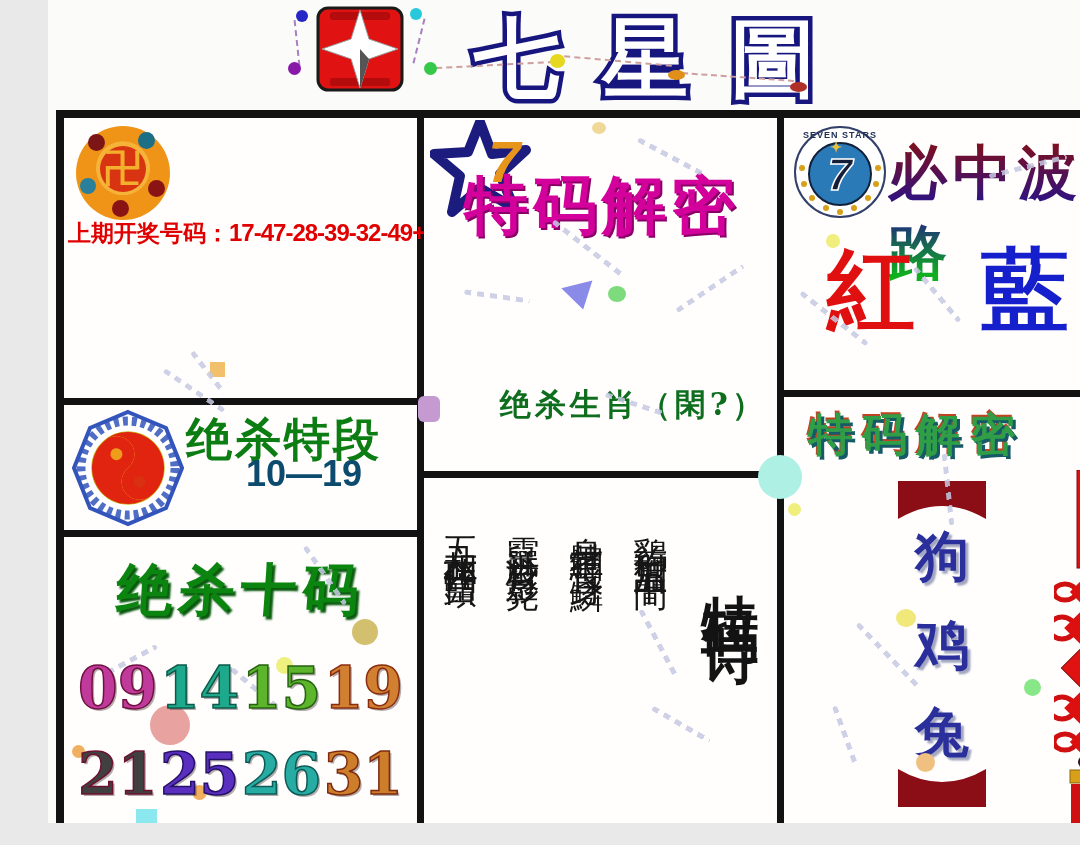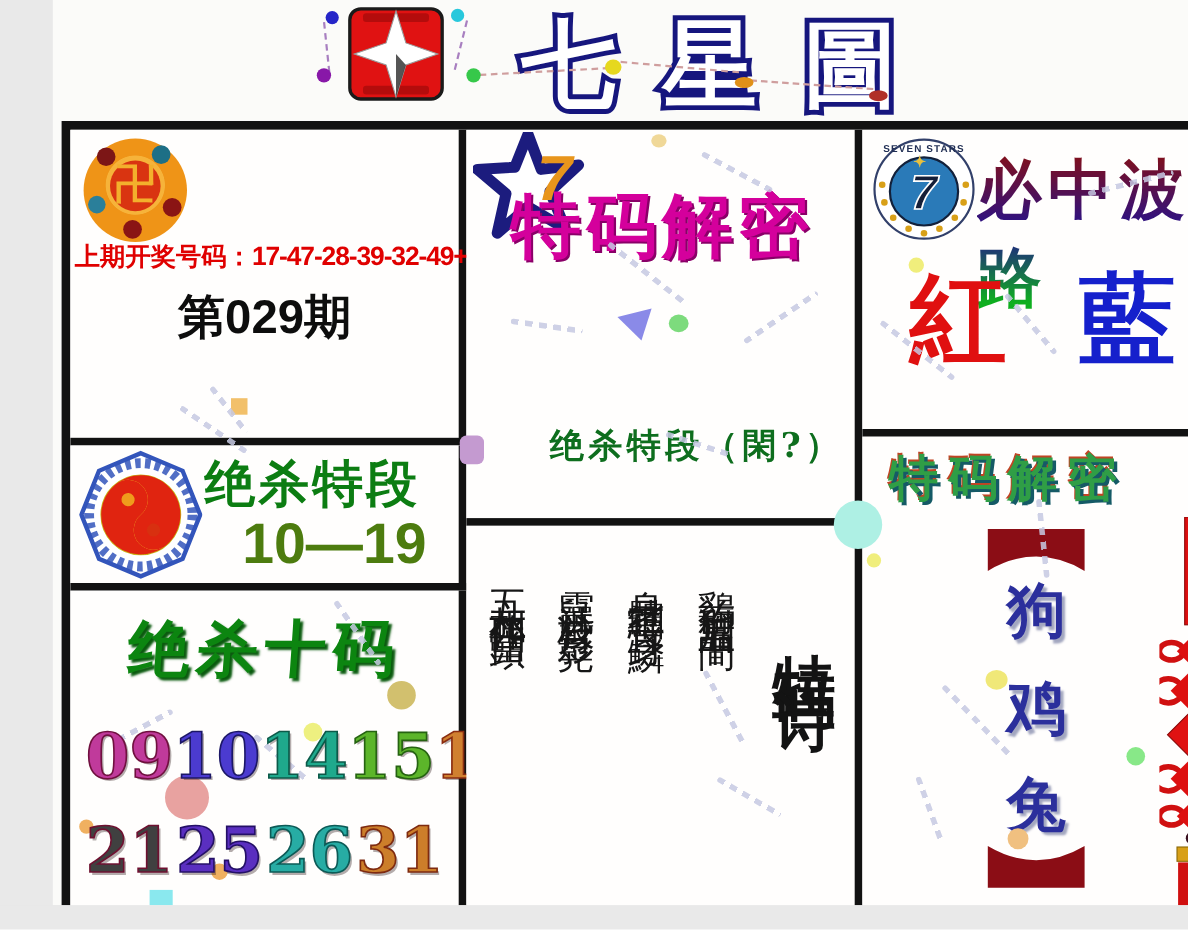--- a/index.html
+++ b/index.html
@@ -82,57 +82,55 @@
       <div class="abs" style="left:24px;top:18px;width:46px;height:46px;text-align:center;font-size:38px;line-height:48px;font-weight:bold;color:#f3b02c;">卍</div>
     </div>
 
     <div class="sq" style="left:146px;top:244px;width:15px;height:15px;background:#f2c06a;"></div>
     <div class="streak" style="left:118px;top:252px;width:52px;transform:rotate(52deg);"></div>
 
     <div class="abs" style="left:4px;top:100px;width:352px;white-space:nowrap;color:#e00000;font-weight:bold;">
       <span style="font-size:23px;">上期开奖号码：</span><span style="font-size:24px;letter-spacing:-1px;">17-47-28-39-32-49+03</span>
     </div>
 
-    <div class="abs" style="left:0;top:142px;width:100%;text-align:center;font-size:43px;font-weight:800;color:#0d0d0d;">第029期</div>
   </div>
 
   <div class="cell b-r b-b" style="left:16px;top:405px;width:360px;height:132px;">
 
     <svg class="abs" style="left:8px;top:4px;" width="112" height="118" viewBox="0 0 112 118">
       <polygon points="56,3 94,19 110,59 94,99 56,115 18,99 2,59 18,19" fill="#ffffff" stroke="#3355bb" stroke-width="4"></polygon>
       <circle cx="56" cy="59" r="47" fill="none" stroke="#3355bb" stroke-width="9" stroke-dasharray="5 4" opacity="0.85"></circle>
       <circle cx="56" cy="59" r="36" fill="#f2ea2a" stroke="#c8b818" stroke-width="1.5"></circle>
       <g transform="rotate(-40 56 59)">
         <path d="M56,23 a36,36 0 1,0 0.01,0 Z M56,23 a18,18 0 0,1 0,36 a18,18 0 0,0 0,36 a36,36 0 0,1 0,-72 Z" fill="#e02410" fill-rule="evenodd"></path>
         <path d="M56,23 a18,18 0 0,1 0,36 a18,18 0 0,0 0,36 a36,36 0 0,1 0,-72 Z" fill="#e02410"></path>
         <circle cx="56" cy="41" r="6" fill="#ef9c1c"></circle>
         <circle cx="56" cy="77" r="6" fill="#d83010"></circle>
       </g>
     </svg>
     <div class="abs green-head" style="left:122px;top:4px;font-size:46px;letter-spacing:3px;">绝杀特段</div>
-    <div class="abs" style="left:130px;top:60px;width:220px;text-align:center;font-size:52px;font-weight:800;color:#4d7c0f;">10—19</div>
+    <div class="abs" style="left:130px;top:48px;width:220px;text-align:center;font-size:36px;font-weight:800;color:#0c4a6e;">10—19</div>
   </div>
 
   <div class="cell b-r" style="left:16px;top:537px;width:360px;height:297px;">
     <div class="abs" style="left:0;top:16px;width:100%;text-align:center;font-size:56px;font-weight:800;color:#0c8510;
                 letter-spacing:6px;transform:skewX(-4deg);text-shadow:3px 3px 2px #0a5a0e;">绝杀十码</div>
 
     <div class="dot" style="left:288px;top:82px;width:26px;height:26px;background:#d2c06e;"></div>
     <div class="dot" style="left:212px;top:120px;width:17px;height:17px;background:#eef080;"></div>
     <div class="dot" style="left:86px;top:168px;width:40px;height:40px;background:#e8a2a0;"></div>
     <div class="dot" style="left:128px;top:248px;width:15px;height:15px;background:#f0b060;"></div>
     <div class="dot" style="left:8px;top:208px;width:13px;height:13px;background:#f0b060;"></div>
     <div class="sq" style="left:72px;top:272px;width:21px;height:21px;background:#8ae8ee;"></div>
     <div class="streak" style="left:226px;top:36px;width:70px;transform:rotate(55deg);"></div>
     <div class="streak" style="left:160px;top:150px;width:64px;transform:rotate(40deg);"></div>
     <div class="streak" style="left:40px;top:120px;width:56px;transform:rotate(-28deg);"></div>
 
     <div class="abs" style="left:0;top:122px;width:100%;display:flex;justify-content:space-between;padding:0 14px;box-sizing:border-box;">
       <span class="num" style="color: rgb(192, 58, 155); -webkit-text-stroke: 1.5px rgb(112, 16, 63); text-shadow: rgba(40, 20, 20, 0.35) 2px 2px 0px; text-align: center;">09</span>
-      <span class="num" style="color: rgb(75, 59, 208); -webkit-text-stroke: 1.5px rgb(28, 23, 102); text-shadow: rgba(40, 20, 20, 0.35) 2px 2px 0px;">10</span>
       <span class="num" style="color: rgb(31, 169, 140); -webkit-text-stroke: 1.5px rgb(12, 90, 73); text-shadow: rgba(40, 20, 20, 0.35) 2px 2px 0px;">14</span>
       <span class="num" style="color: rgb(92, 181, 42); -webkit-text-stroke: 1.5px rgb(38, 99, 18); text-shadow: rgba(40, 20, 20, 0.35) 2px 2px 0px; text-align: right;">15</span>
       <span class="num" style="color: rgb(208, 128, 48); -webkit-text-stroke: 1.5px rgb(138, 44, 16); text-shadow: rgba(40, 20, 20, 0.35) 2px 2px 0px;">19</span>
     </div>
     <div class="abs" style="left:0;top:208px;width:100%;display:flex;justify-content:space-between;padding:0 14px;box-sizing:border-box;">
       <span class="num" style="color: #404040; -webkit-text-stroke: 1.5px rgb(110, 16, 48); text-shadow: rgba(40, 20, 20, 0.35) 2px 2px 0px;">21</span>
       <span class="num" style="color: rgb(90, 47, 192); -webkit-text-stroke: 1.5px rgb(36, 16, 102); text-shadow: rgba(40, 20, 20, 0.35) 2px 2px 0px;">25</span>
       <span class="num" style="color: rgb(39, 172, 164); -webkit-text-stroke: 1.5px rgb(13, 90, 86); text-shadow: rgba(40, 20, 20, 0.35) 2px 2px 0px;">26</span>
       <span class="num" style="color: rgb(204, 126, 42); -webkit-text-stroke: 1.5px rgb(126, 42, 16); text-shadow: rgba(40, 20, 20, 0.35) 2px 2px 0px;">31</span>
     </div>
@@ -148,21 +146,21 @@
 
     <div class="dot" style="left:168px;top:4px;width:14px;height:12px;background:#f0d898;"></div>
     <div class="abs" style="left:140px;top:166px;width:0;height:0;border-left:16px solid transparent;border-right:16px solid transparent;border-top:26px solid #8a8ae8;transform:rotate(-14deg);"></div>
     <div class="dot" style="left:184px;top:168px;width:18px;height:16px;background:#7ddb7d;"></div>
     <div class="sq" style="left:-6px;top:278px;width:22px;height:26px;background:#c49ad0;border-radius:6px;"></div>
     <div class="streak" style="left:120px;top:128px;width:88px;transform:rotate(38deg);"></div>
     <div class="streak" style="left:246px;top:168px;width:80px;transform:rotate(-34deg);"></div>
     <div class="streak" style="left:40px;top:176px;width:66px;transform:rotate(8deg);"></div>
     <div class="streak" style="left:210px;top:36px;width:72px;transform:rotate(28deg);"></div>
 
-    <div class="abs" style="right:10px;top:266px;font-size:31px;font-weight:800;color:#0e6e1e;letter-spacing:4px;font-family:'DejaVu Serif',serif;">绝杀特段（閑?）</div>
+    <div class="abs" style="right:10px;top:266px;font-size:31px;font-weight:800;color:#0e6e1e;letter-spacing:4px;font-family:'DejaVu Serif',serif;">绝杀生肖（閑?）</div>
   </div>
 
   <div class="cell b-r" style="left:376px;top:478px;width:360px;height:356px;">
     <div class="vert serifcjk abs" style="left:268px;top:70px;font-size:57px;font-weight:600;letter-spacing:17px;color:#131313;">特码诗</div>
     <div class="vert serifcjk abs" style="left:204px;top:32px;font-size:34px;letter-spacing:7px;color:#161616;">鷄前狗后五中間</div>
     <div class="vert serifcjk abs" style="left:140px;top:32px;font-size:34px;letter-spacing:7px;color:#161616;">身體細長一身鱗</div>
     <div class="vert serifcjk abs" style="left:76px;top:32px;font-size:34px;letter-spacing:7px;color:#161616;">靈鼠涉枝月影晃</div>
     <div class="vert serifcjk abs" style="left:14px;top:32px;font-size:34px;letter-spacing:7px;color:#161616;">五六相伴四當頭</div>
     <div class="streak" style="left:196px;top:164px;width:78px;transform:rotate(62deg);"></div>
     <div class="streak" style="left:224px;top:244px;width:66px;transform:rotate(30deg);"></div>

